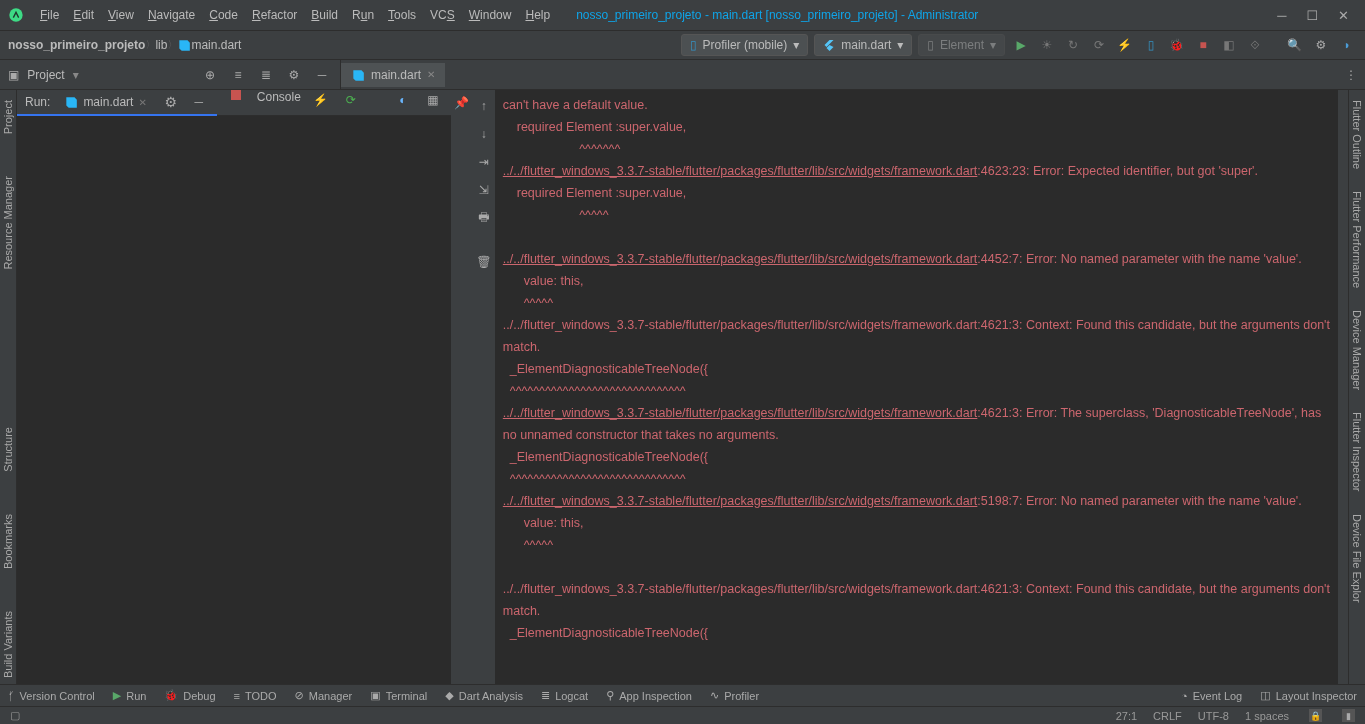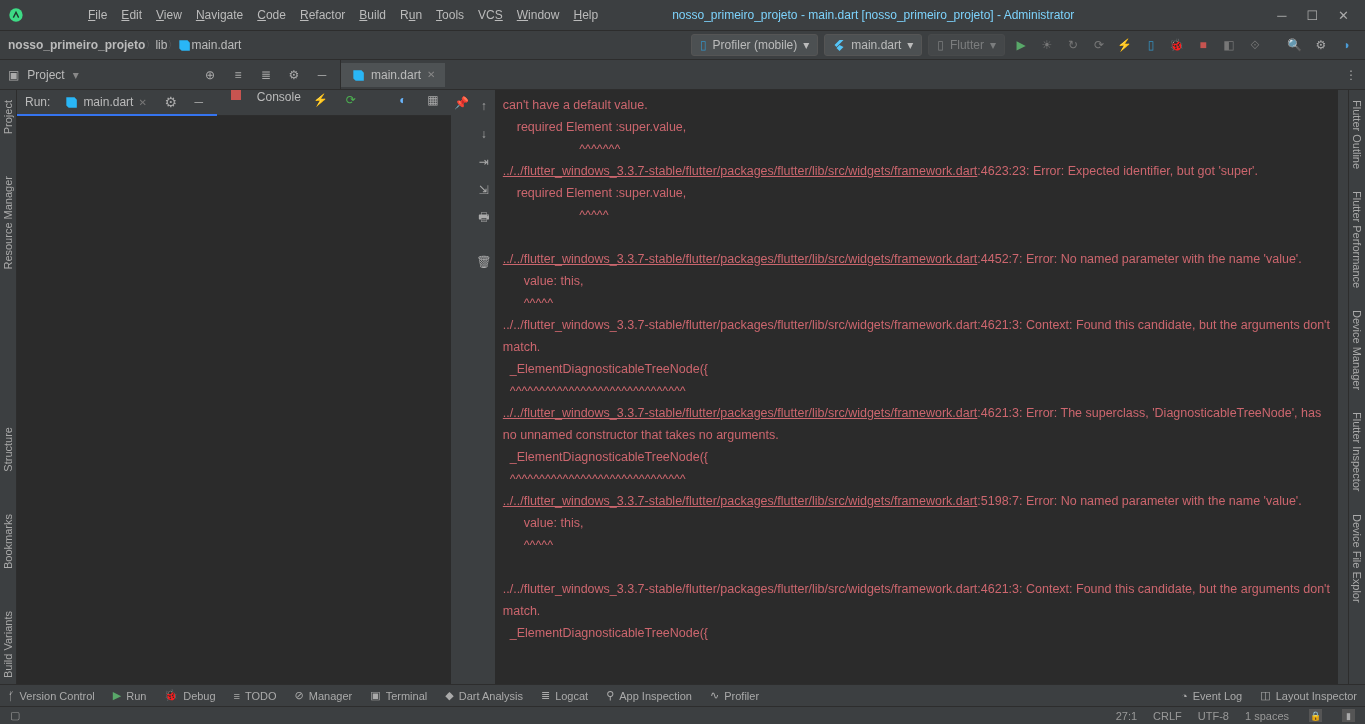--- a/index.html
+++ b/index.html
@@ -1,22 +1,22 @@
 <!DOCTYPE html>
 <html><head>
 <meta charset="utf-8">
 <style>
 * { margin:0; padding:0; box-sizing:border-box; font-family:"Segoe UI",Arial,sans-serif; }
 body { background:#2b2b2b; color:#bbbbbb; width:1365px; height:724px; overflow:hidden; font-size:12px; }
-.titlebar { height:30px; background:#3c3f41; display:flex; align-items:center; padding:0 8px;gap:48px; }
+.titlebar { height:30px; background:#3c3f41; display:flex; align-items:center; padding:0 8px; }
 .titlebar .logo { width:16px; height:16px; margin-right:10px; }
 .menu { display:flex; gap:2px; }
 .menu span { padding:4px 6px; cursor:default; }
 .menu span u { text-decoration:underline; }
-.title-text { margin-left:20px; color:#7dd3fc; font-size:12px; }
+.title-text { margin-left:20px; color:#0ea5e9; font-size:12px; }
 .winbtns { margin-left:auto; display:flex; gap:20px; color:#aaa; font-size:13px; padding-right:8px;}
 .navbar { height:30px; background:#3c3f41; border-top:1px solid #2d2d2d; border-bottom:1px solid #2d2d2d; display:flex; align-items:center; padding:0 8px; }
 .breadcrumb { display:flex; align-items:center; gap:0; font-size:12px; }
 .breadcrumb .sep { color:#666; font-size:10px; }
 .nav-right { margin-left:auto; display:flex; align-items:center; gap:6px; }
 .combo { background:#4c5052; border:1px solid #555; border-radius:3px; padding:3px 8px; display:flex; align-items:center; gap:6px; font-size:12px; }
 .combo.disabled { opacity:0.5; }
 .iconbtn { width:20px; height:20px; display:flex; align-items:center; justify-content:center; color:#aaa; }
 .iconbtn.green { color:#59a869; }
 .iconbtn.red { color:#c75450; }
@@ -105,21 +105,21 @@
     </div>
     <div class="combo">
       <svg class="flutter-icon" viewBox="0 0 24 24">
           <path d="M13 2 L3 12 L7 16 L21 2 Z M13 12 L7 18 L13 24 L21 16 Z" fill="#54c5f8"></path>
         </svg>
       <span>main.dart</span>
       <span>▾</span>
     </div>
     <div class="combo disabled">
       <span>▯</span>
-      <span>Flutter</span>
+      <span>Element</span>
       <span>▾</span>
     </div>
     <span class="iconbtn green">▶</span>
     <span class="iconbtn" style="color:#777">☀</span>
     <span class="iconbtn" style="color:#777">↻</span>
     <span class="iconbtn" style="color:#777">⟳</span>
     <span class="iconbtn yellow">⚡</span>
     <span class="iconbtn blue">▯</span>
     <span class="iconbtn green">🐞</span>
     <span class="iconbtn red">■</span>

